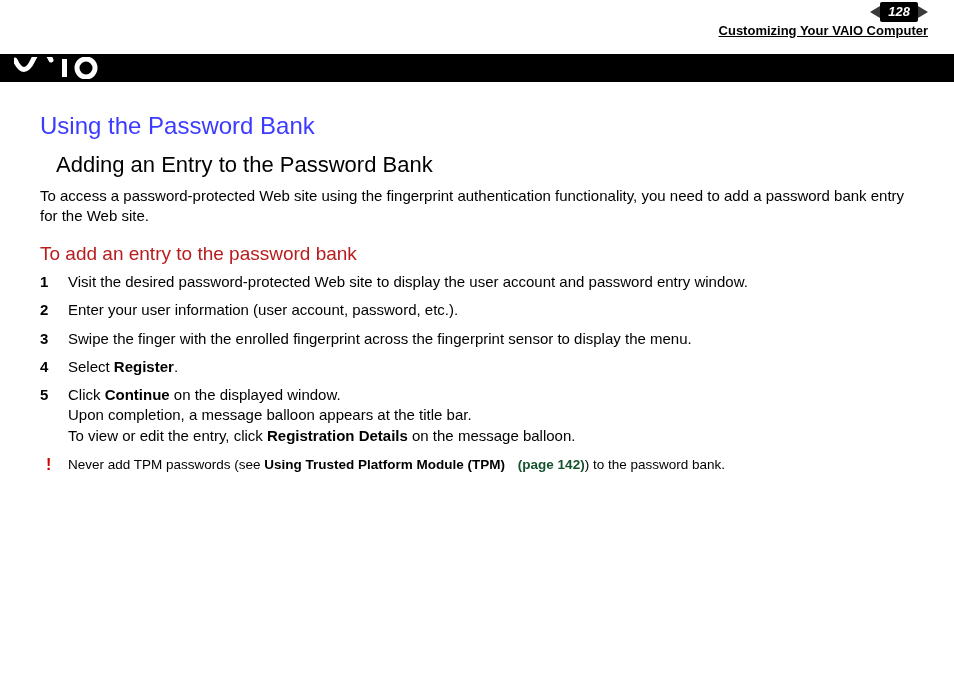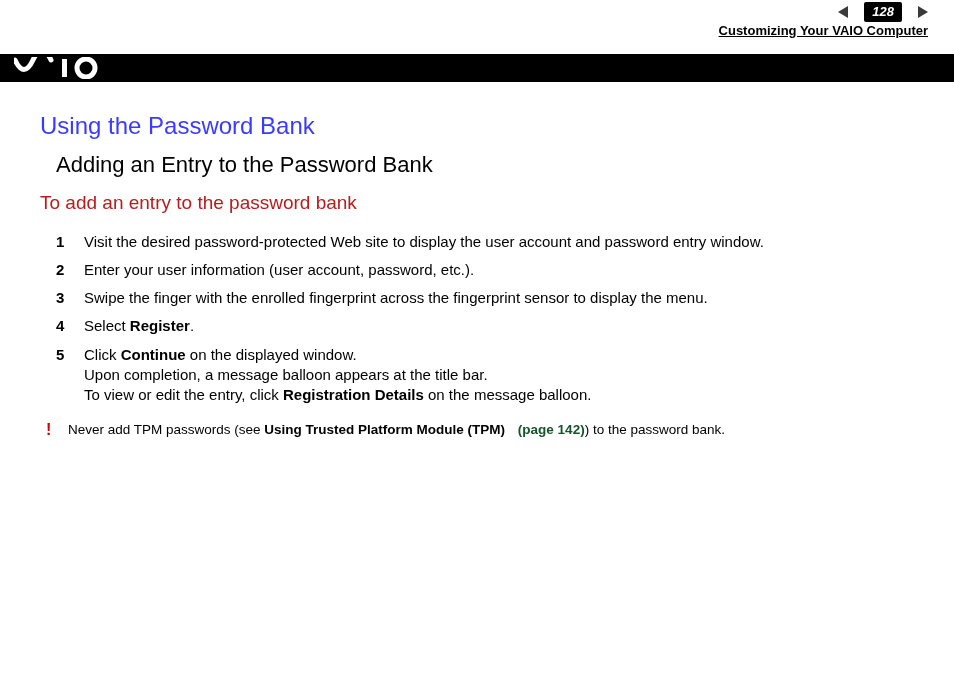--- a/index.html
+++ b/index.html
@@ -18,21 +18,21 @@
     height: 14px;
     background: #fff;
     position: relative;
   }
   .pagenav {
     position: absolute;
     right: 26px;
     top: 2px;
     display: flex;
     align-items: center;
-    gap: 16px;
+    gap: 0;
   }
   .pagebadge {
     background: #000;
     color: #fff;
     font-weight: bold;
     font-style: italic;
     font-size: 13px;
     padding: 1px 8px;
     border-radius: 2px;
     display: flex;
@@ -96,21 +96,21 @@
   }
   h3.grey {
     color: #b91c1c;
     font-size: 19px;
     font-weight: normal;
     margin: 10px 0 6px 0;
   }
   ol.steps {
     list-style: none;
     padding: 0;
-    margin: 16px;
+    margin: 0;
     counter-reset: step;
   }
   ol.steps > li {
     counter-increment: step;
     padding-left: 28px;
     position: relative;
     margin: 0 0 8px 0;
     font-size: 15px;
   }
   ol.steps > li::before {
@@ -161,20 +161,21 @@
       <rect x="48" y="2" width="5" height="18" fill="#fff"></rect>
       <circle cx="72" cy="11" r="9" stroke="#fff" stroke-width="5" fill="none"></circle>
     </svg>
   </div>
 </div>
 
 <div class="content">
   <h1 class="blue">Using the Password Bank</h1>
 
   <h2 class="black">Adding an Entry to the Password Bank</h2>
+  <p class="lead">To access a password-protected Web site using the fingerprint authentication functionality, you need to add a password bank entry for the Web site.</p>
 
   <h3 class="grey">To add an entry to the password bank</h3>
 
   <ol class="steps">
     <li>Visit the desired password-protected Web site to display the user account and password entry window.</li>
     <li>Enter your user information (user account, password, etc.).</li>
     <li>Swipe the finger with the enrolled fingerprint across the fingerprint sensor to display the menu.</li>
     <li>
       <span>Select </span><strong>Register</strong><span>.</span>
     </li>

